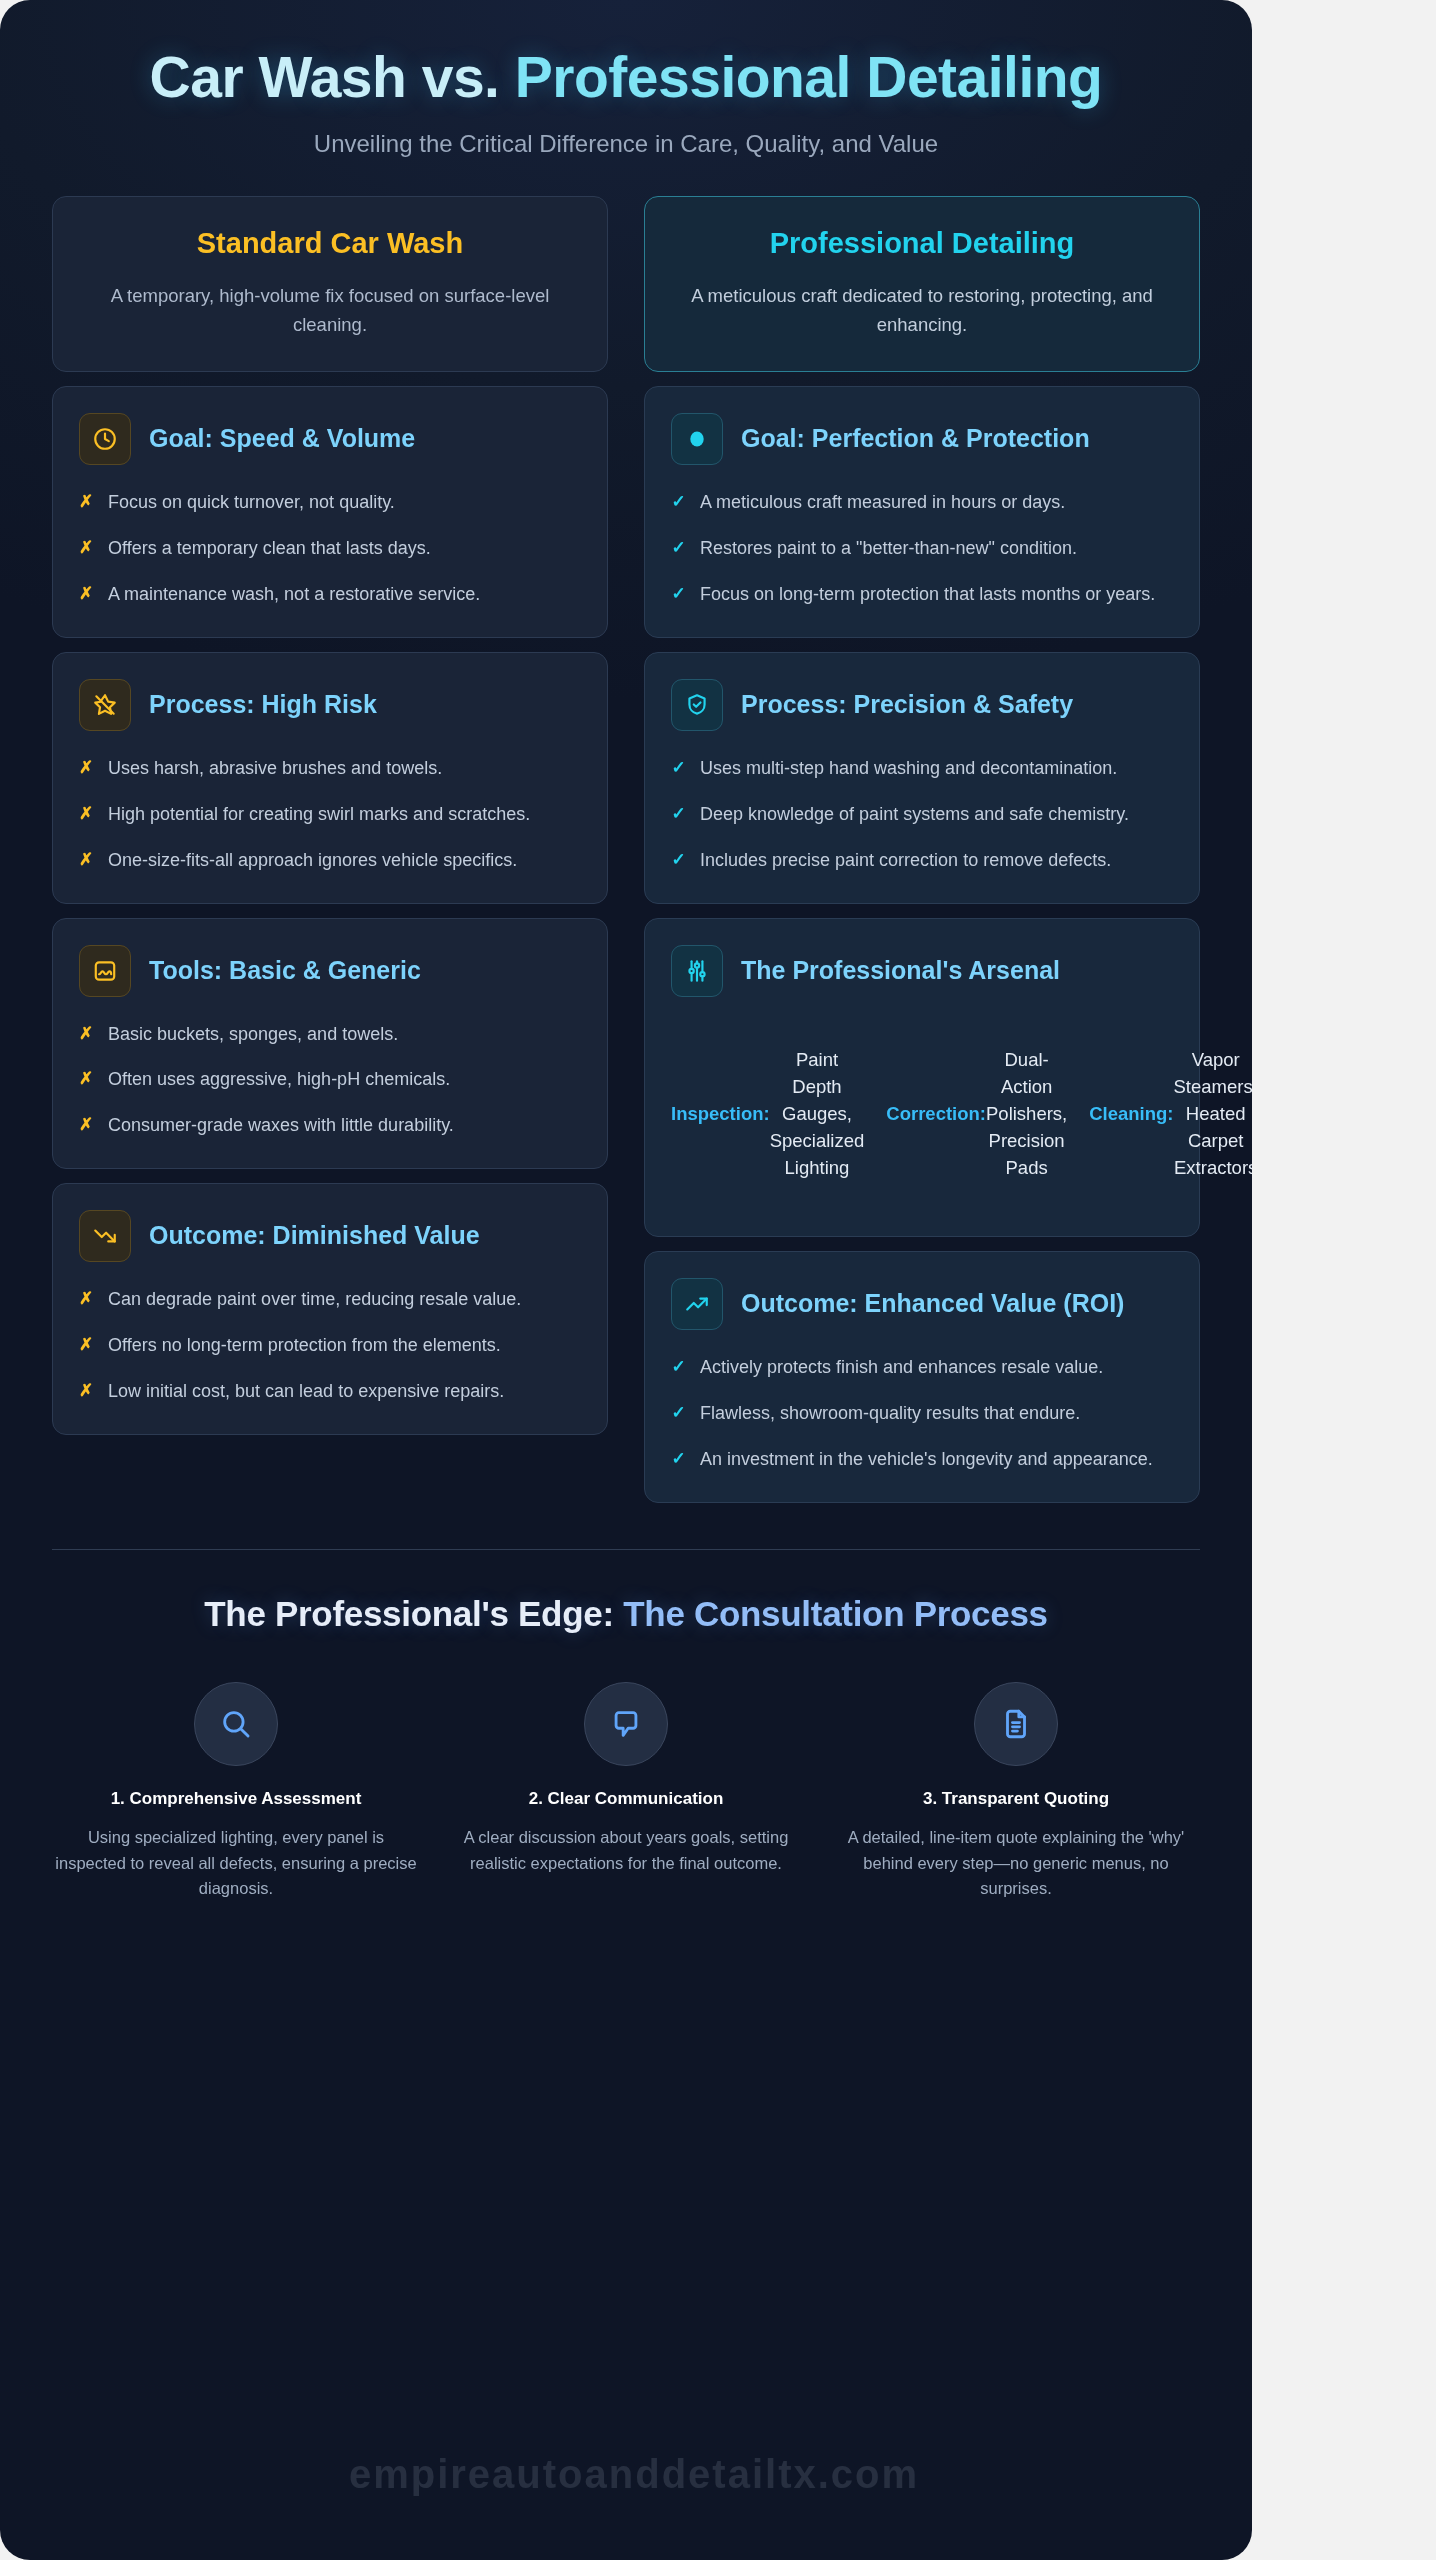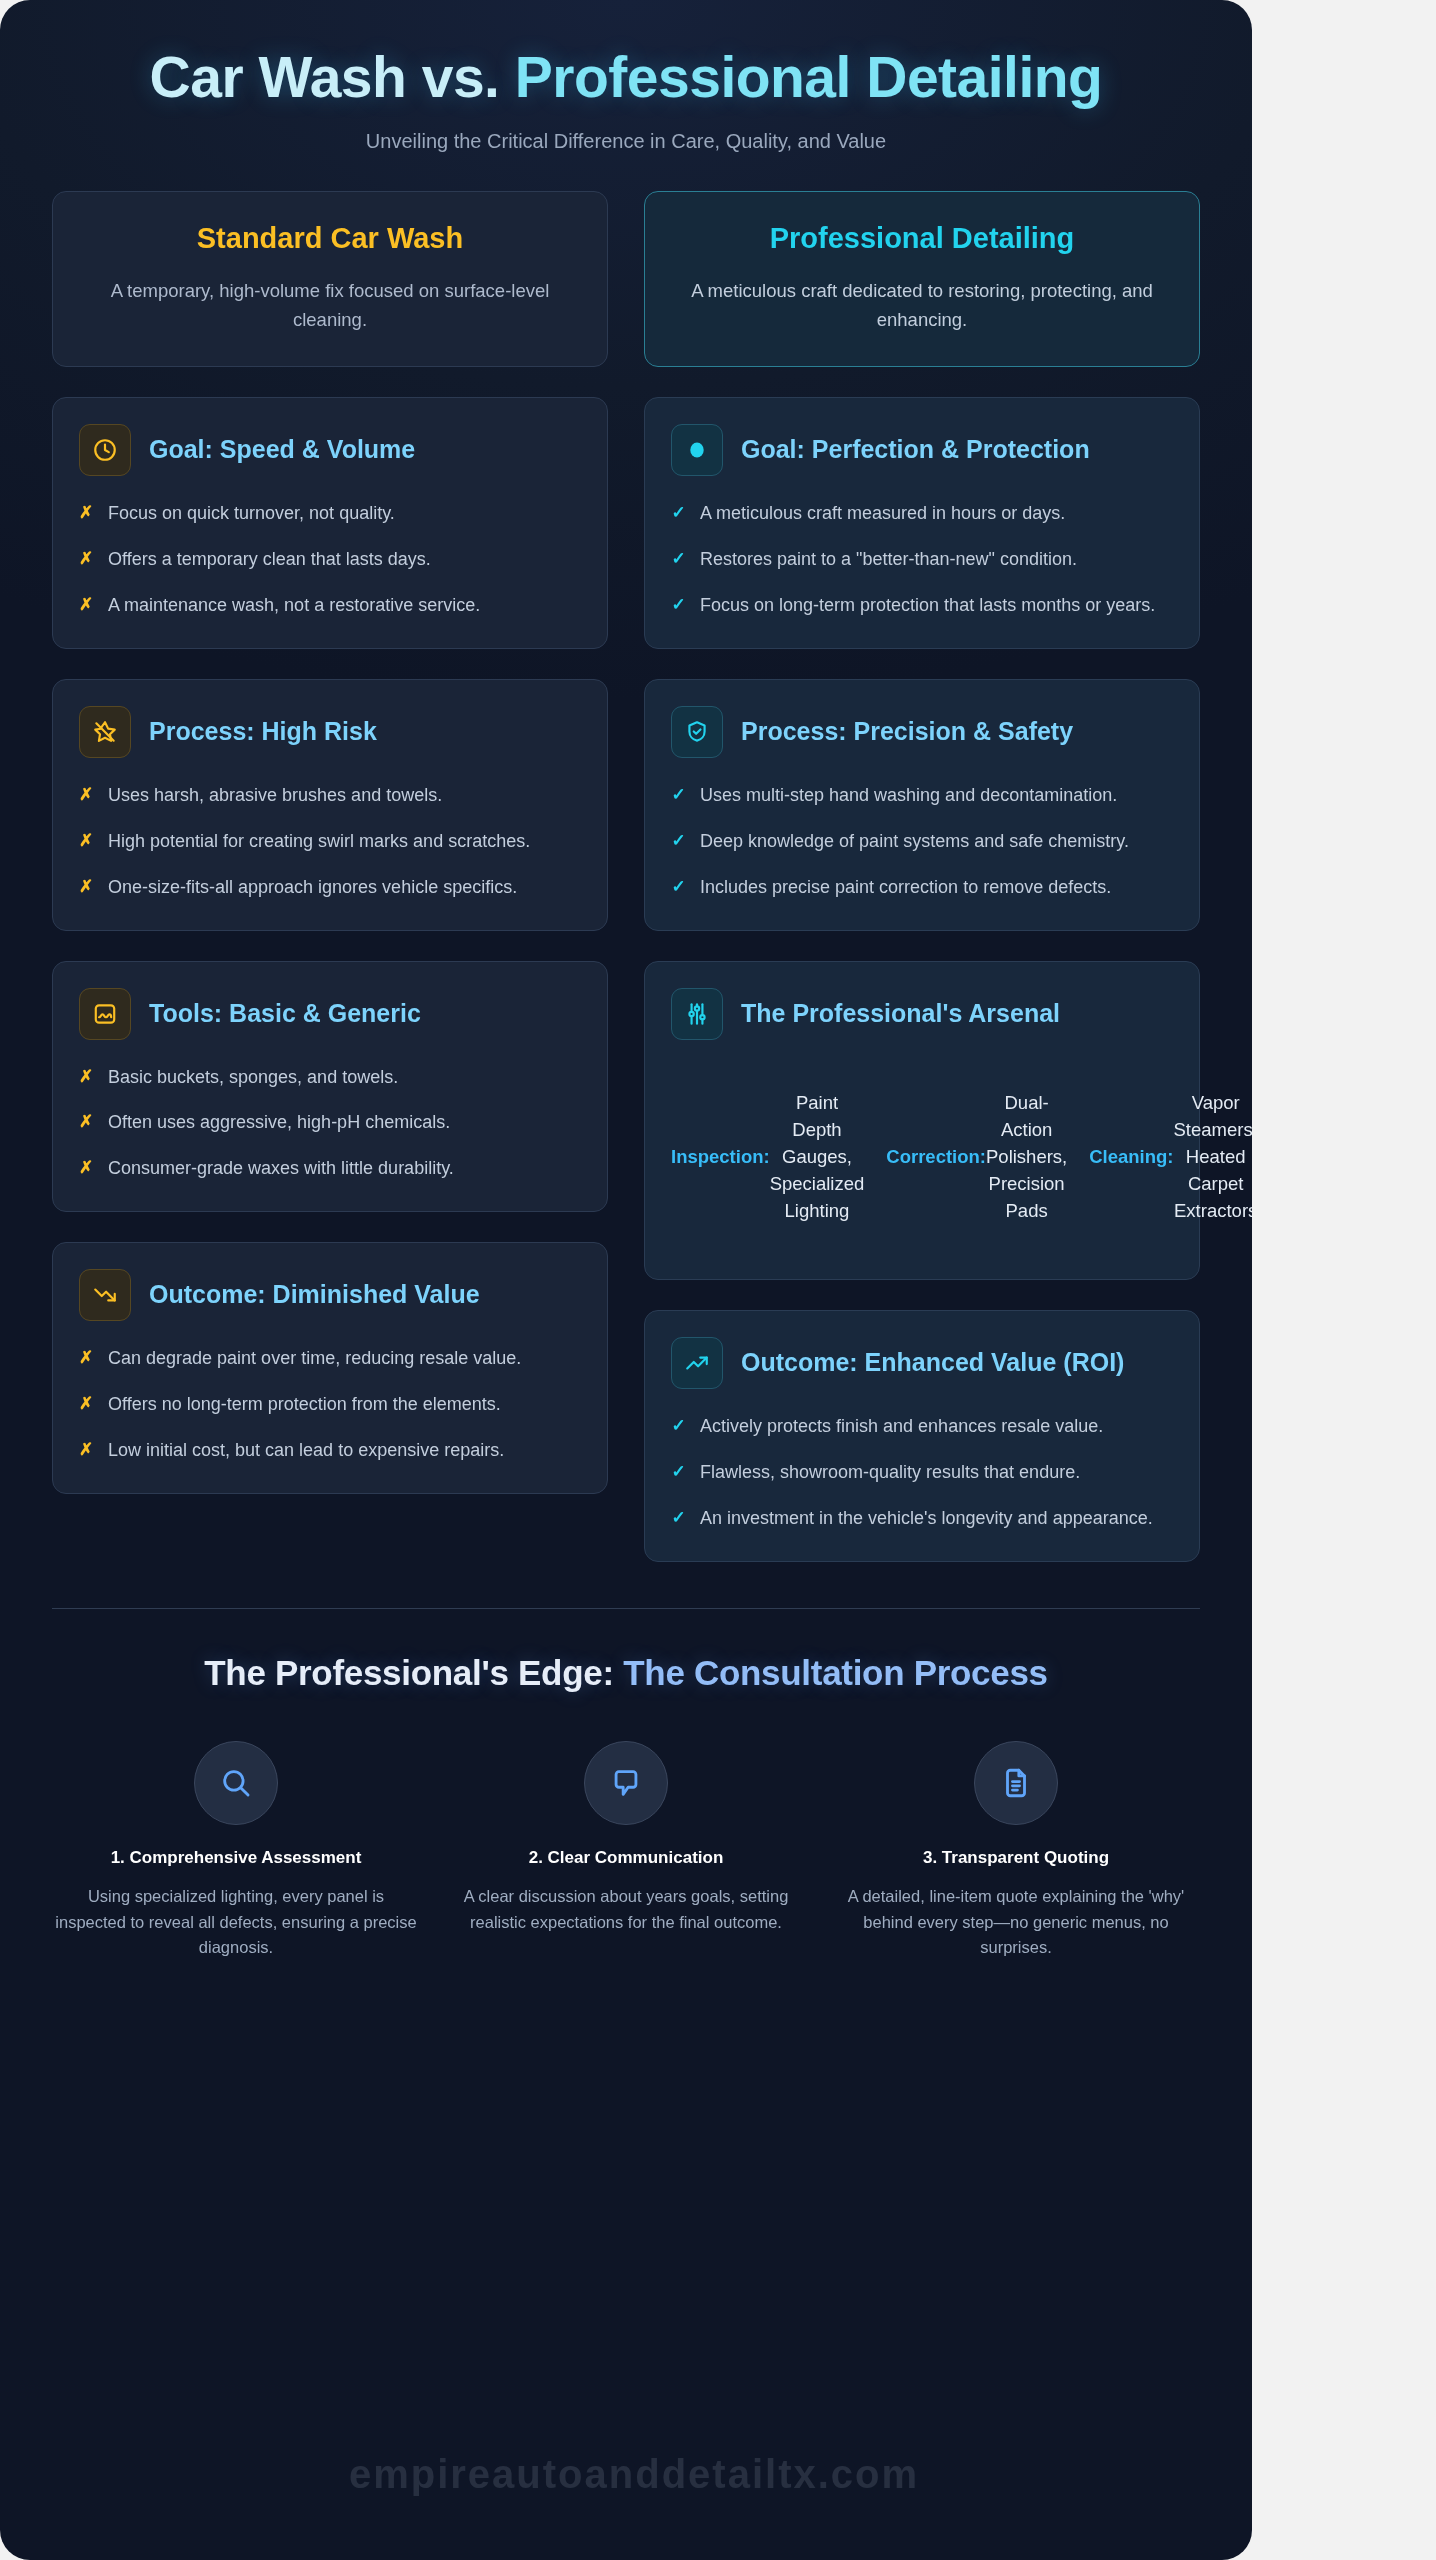--- a/index.html
+++ b/index.html
@@ -26,33 +26,33 @@
     font-size: 57px;
     line-height: 1.12;
     font-weight: 700;
     color: #7fe3f5;
     letter-spacing: -0.5px;
     text-shadow: 0 0 22px rgba(56,189,248,0.30);
   }
   .hero h1 .w1 { color: #c8eef8; }
   .hero .subtitle {
     margin-top: 20px;
-    font-size: 20px;
+    font-size: 24px;
     color: #9aa8bd;
     font-weight: 400;
   }
 
   
   .columns {
     display: flex;
     gap: 36px;
     padding: 14px 52px 0 52px;
     align-items: flex-start;
   }
-  .col { flex: 1 1 0; display: flex; flex-direction: column; gap: 30px; min-width: 0; }
+  .col { flex: 1 1 0; display: flex; flex-direction: column; gap: 14px; min-width: 0; }
 
   
   .headcard {
     border-radius: 14px;
     padding: 30px 26px 32px 26px;
     text-align: center;
   }
   .headcard.left {
     background: #1a2437;
     border: 1px solid #2c3a52;

